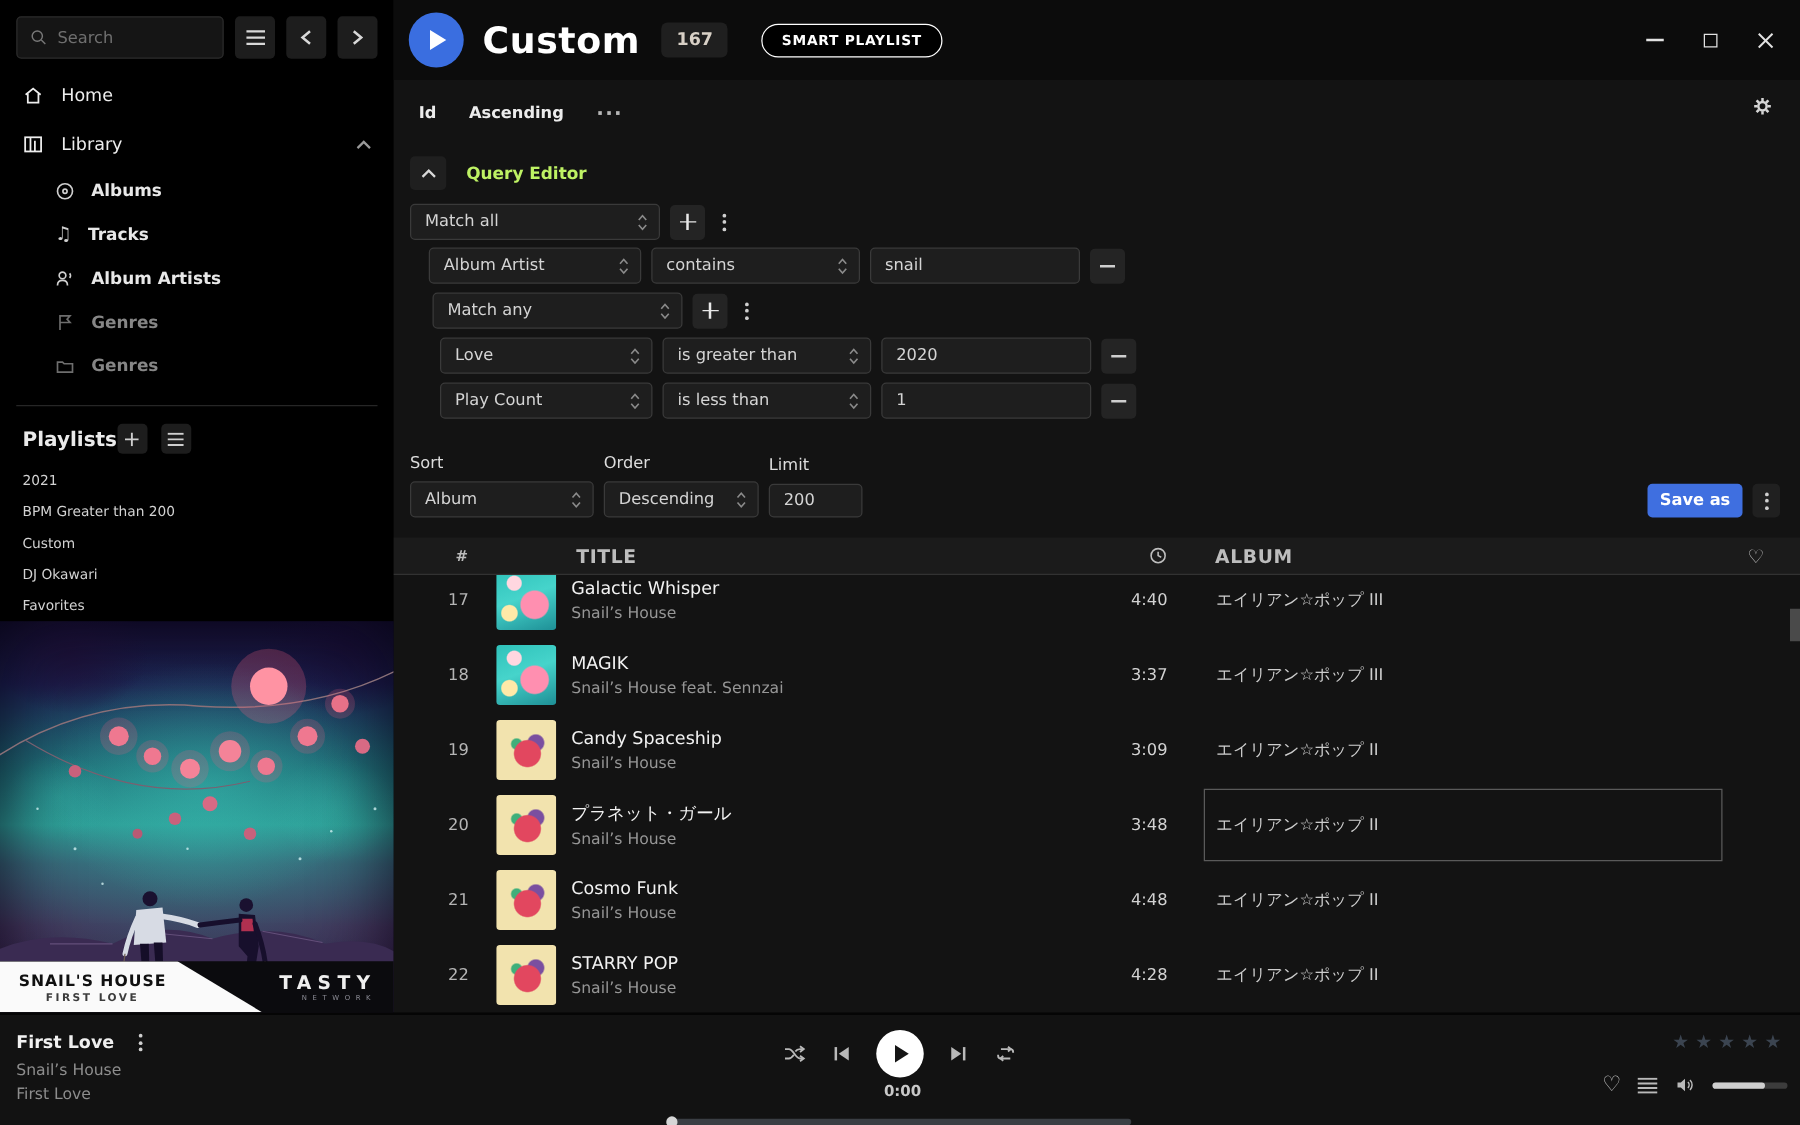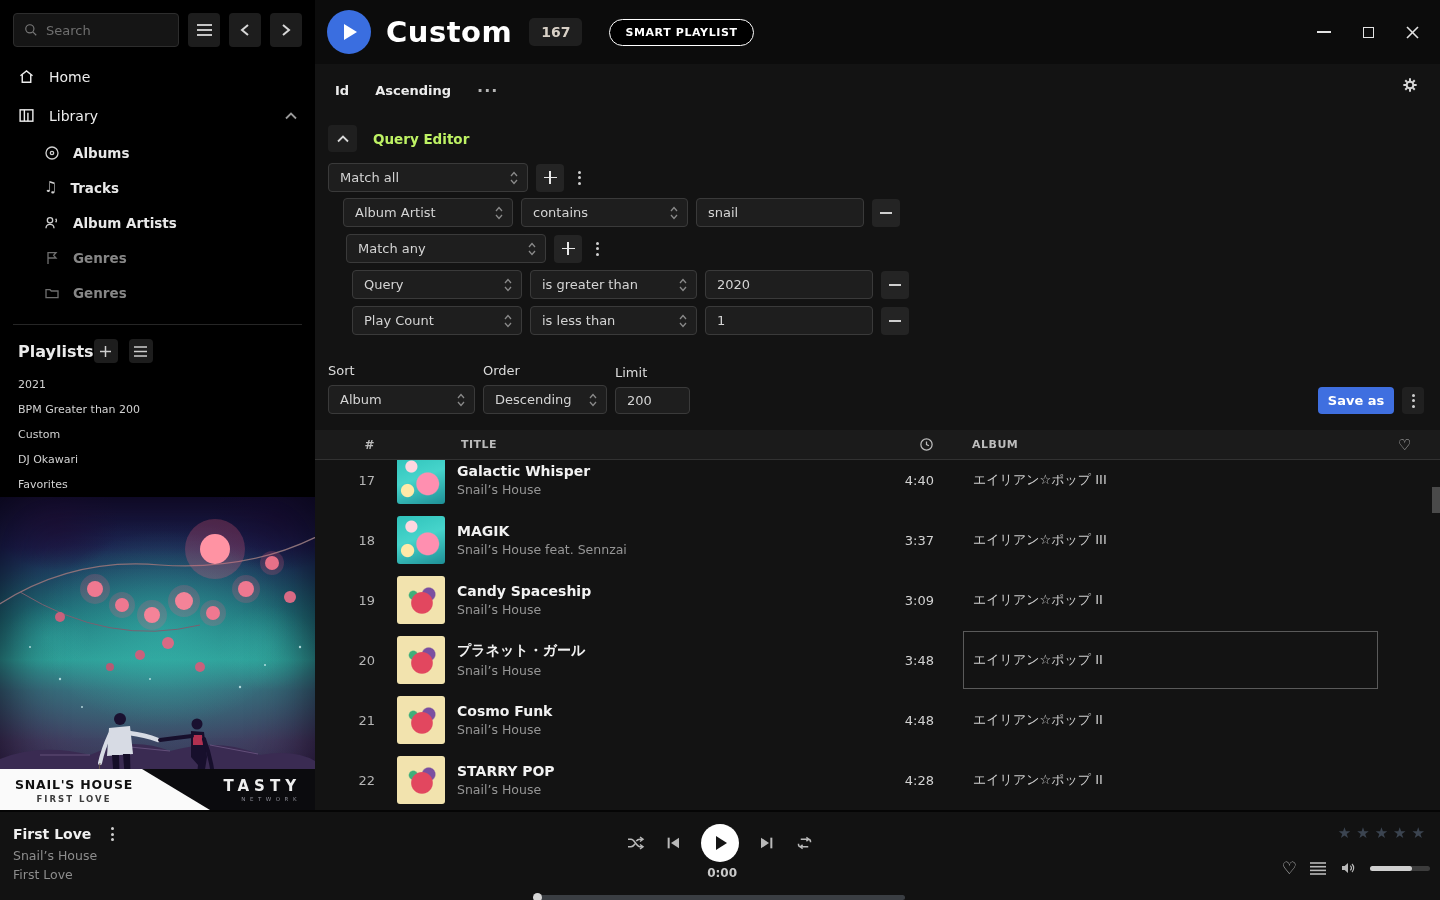--- a/index.html
+++ b/index.html
@@ -119,21 +119,21 @@
   .limit-input{ width:75px; height:27px; background:#1e1e1e; border:1px solid #3a3a3a; border-radius:4px;
     color:#d4d4d4; font-size:13px; padding:0 11px; outline:0; font-family:inherit; }
   .saveas { position:absolute; right:46px; bottom:0; width:76px; height:27px; background:#3f6fe0; border:0;
     border-radius:4px; color:#fff; font-size:13px; font-weight:bold; font-family:inherit; cursor:pointer; }
   .saveas-kebab { position:absolute; right:16px; bottom:0; width:22px; height:27px; background:#202020;
     border-radius:4px; display:flex; align-items:center; justify-content:center; }
 
   
   .table-head { margin-top:16px; height:30px; background:#1b1b1b; border-bottom:1px solid #323232; display:grid;
     grid-template-columns:66px 64px 1fr 100px 440px 60px; align-items:center; color:#bdbdbd; }
-  .th { font-size:11px; letter-spacing:.5px; font-weight:bold; cursor:pointer; }
+  .th { font-size:15px; letter-spacing:.5px; font-weight:bold; cursor:pointer; }
   .th-idx { text-align:right; padding-right:6px; font-size:12px; }
   .th-title { padding-left:16px; }
   .th-dur { display:flex; justify-content:flex-end; padding-right:6px; }
   .th-album { padding-left:32px; }
   .th-fav { display:flex; justify-content:flex-end; padding-right:28px; font-size:15px; }
   .rows { height:353px; overflow:hidden; position:relative; }
   .trow { height:60px; display:grid; grid-template-columns:66px 64px 1fr 100px 440px 60px; align-items:center;
     cursor:pointer; }
   .trow.first { margin-top:-10px; }
   .td-idx { text-align:right; padding-right:6px; font-size:13px; color:#b5b5b5; }
@@ -143,21 +143,21 @@
       radial-gradient(circle at 30% 22%, #ffd7e0 0 11%, transparent 13%),
       radial-gradient(circle at 64% 58%, #ff8fb0 0 26%, transparent 29%),
       radial-gradient(circle at 22% 72%, #ffe9a8 0 12%, transparent 14%),
       linear-gradient(160deg,#2fc2ba 0%,#46d4cb 45%,#1e8f96 100%); }
   .ap2 { background:
       radial-gradient(circle at 52% 56%, #e2475f 0 28%, transparent 31%),
       radial-gradient(circle at 66% 38%, #7a4fa0 0 14%, transparent 17%),
       radial-gradient(circle at 34% 40%, #3faf7a 0 9%, transparent 12%),
       #f2e3ae; }
   .td-main { padding-left:12px; min-width:0; }
-  .t-title { font-size:14px; font-weight:700; color:#f2f2f2; white-space:nowrap; overflow:hidden; }
+  .t-title { font-size:14px; font-weight:400; color:#f2f2f2; white-space:nowrap; overflow:hidden; }
   .t-artist { margin-top:3px; font-size:12.5px; color:#969696; white-space:nowrap; overflow:hidden; }
   .td-dur { text-align:right; padding-right:6px; font-size:13px; color:#d2d2d2; }
   .td-album { height:58px; margin-left:23px; width:415px; display:flex; align-items:center; padding-left:9px;
     font-size:13px; color:#cdcdcd; border:1px solid transparent; }
   .td-album.focused { border-color:#5a5a5a; }
   .scroll-thumb { position:absolute; right:0; top:487px; width:8px; height:26px; background:#4a4a4a; }
 
   
   .playerbar { position:absolute; left:0; bottom:0; width:1440px; height:90px; background:#121212;
     border-top:2px solid #050505; }
@@ -486,21 +486,21 @@
       <div class="sq-btn plus"></div>
       <div class="kebab">
           <i></i>
           <i></i>
           <i></i>
         </div>
     </div>
 
     <div class="qrow mt7">
       <div class="select w-field ind24">
-        <span>Query</span>
+        <span>Love</span>
         <svg class="svgi" width="8" height="14" viewBox="0 0 8 14" fill="none" stroke="#8a8a8a" stroke-width="1.3">
             <polyline points="1,5 4,1.6 7,5"></polyline>
             <polyline points="1,9 4,12.4 7,9"></polyline>
           </svg>
       </div>
       <div class="select w-op">
         <span>is greater than</span>
         <svg class="svgi" width="8" height="14" viewBox="0 0 8 14" fill="none" stroke="#8a8a8a" stroke-width="1.3">
             <polyline points="1,5 4,1.6 7,5"></polyline>
             <polyline points="1,9 4,12.4 7,9"></polyline>

